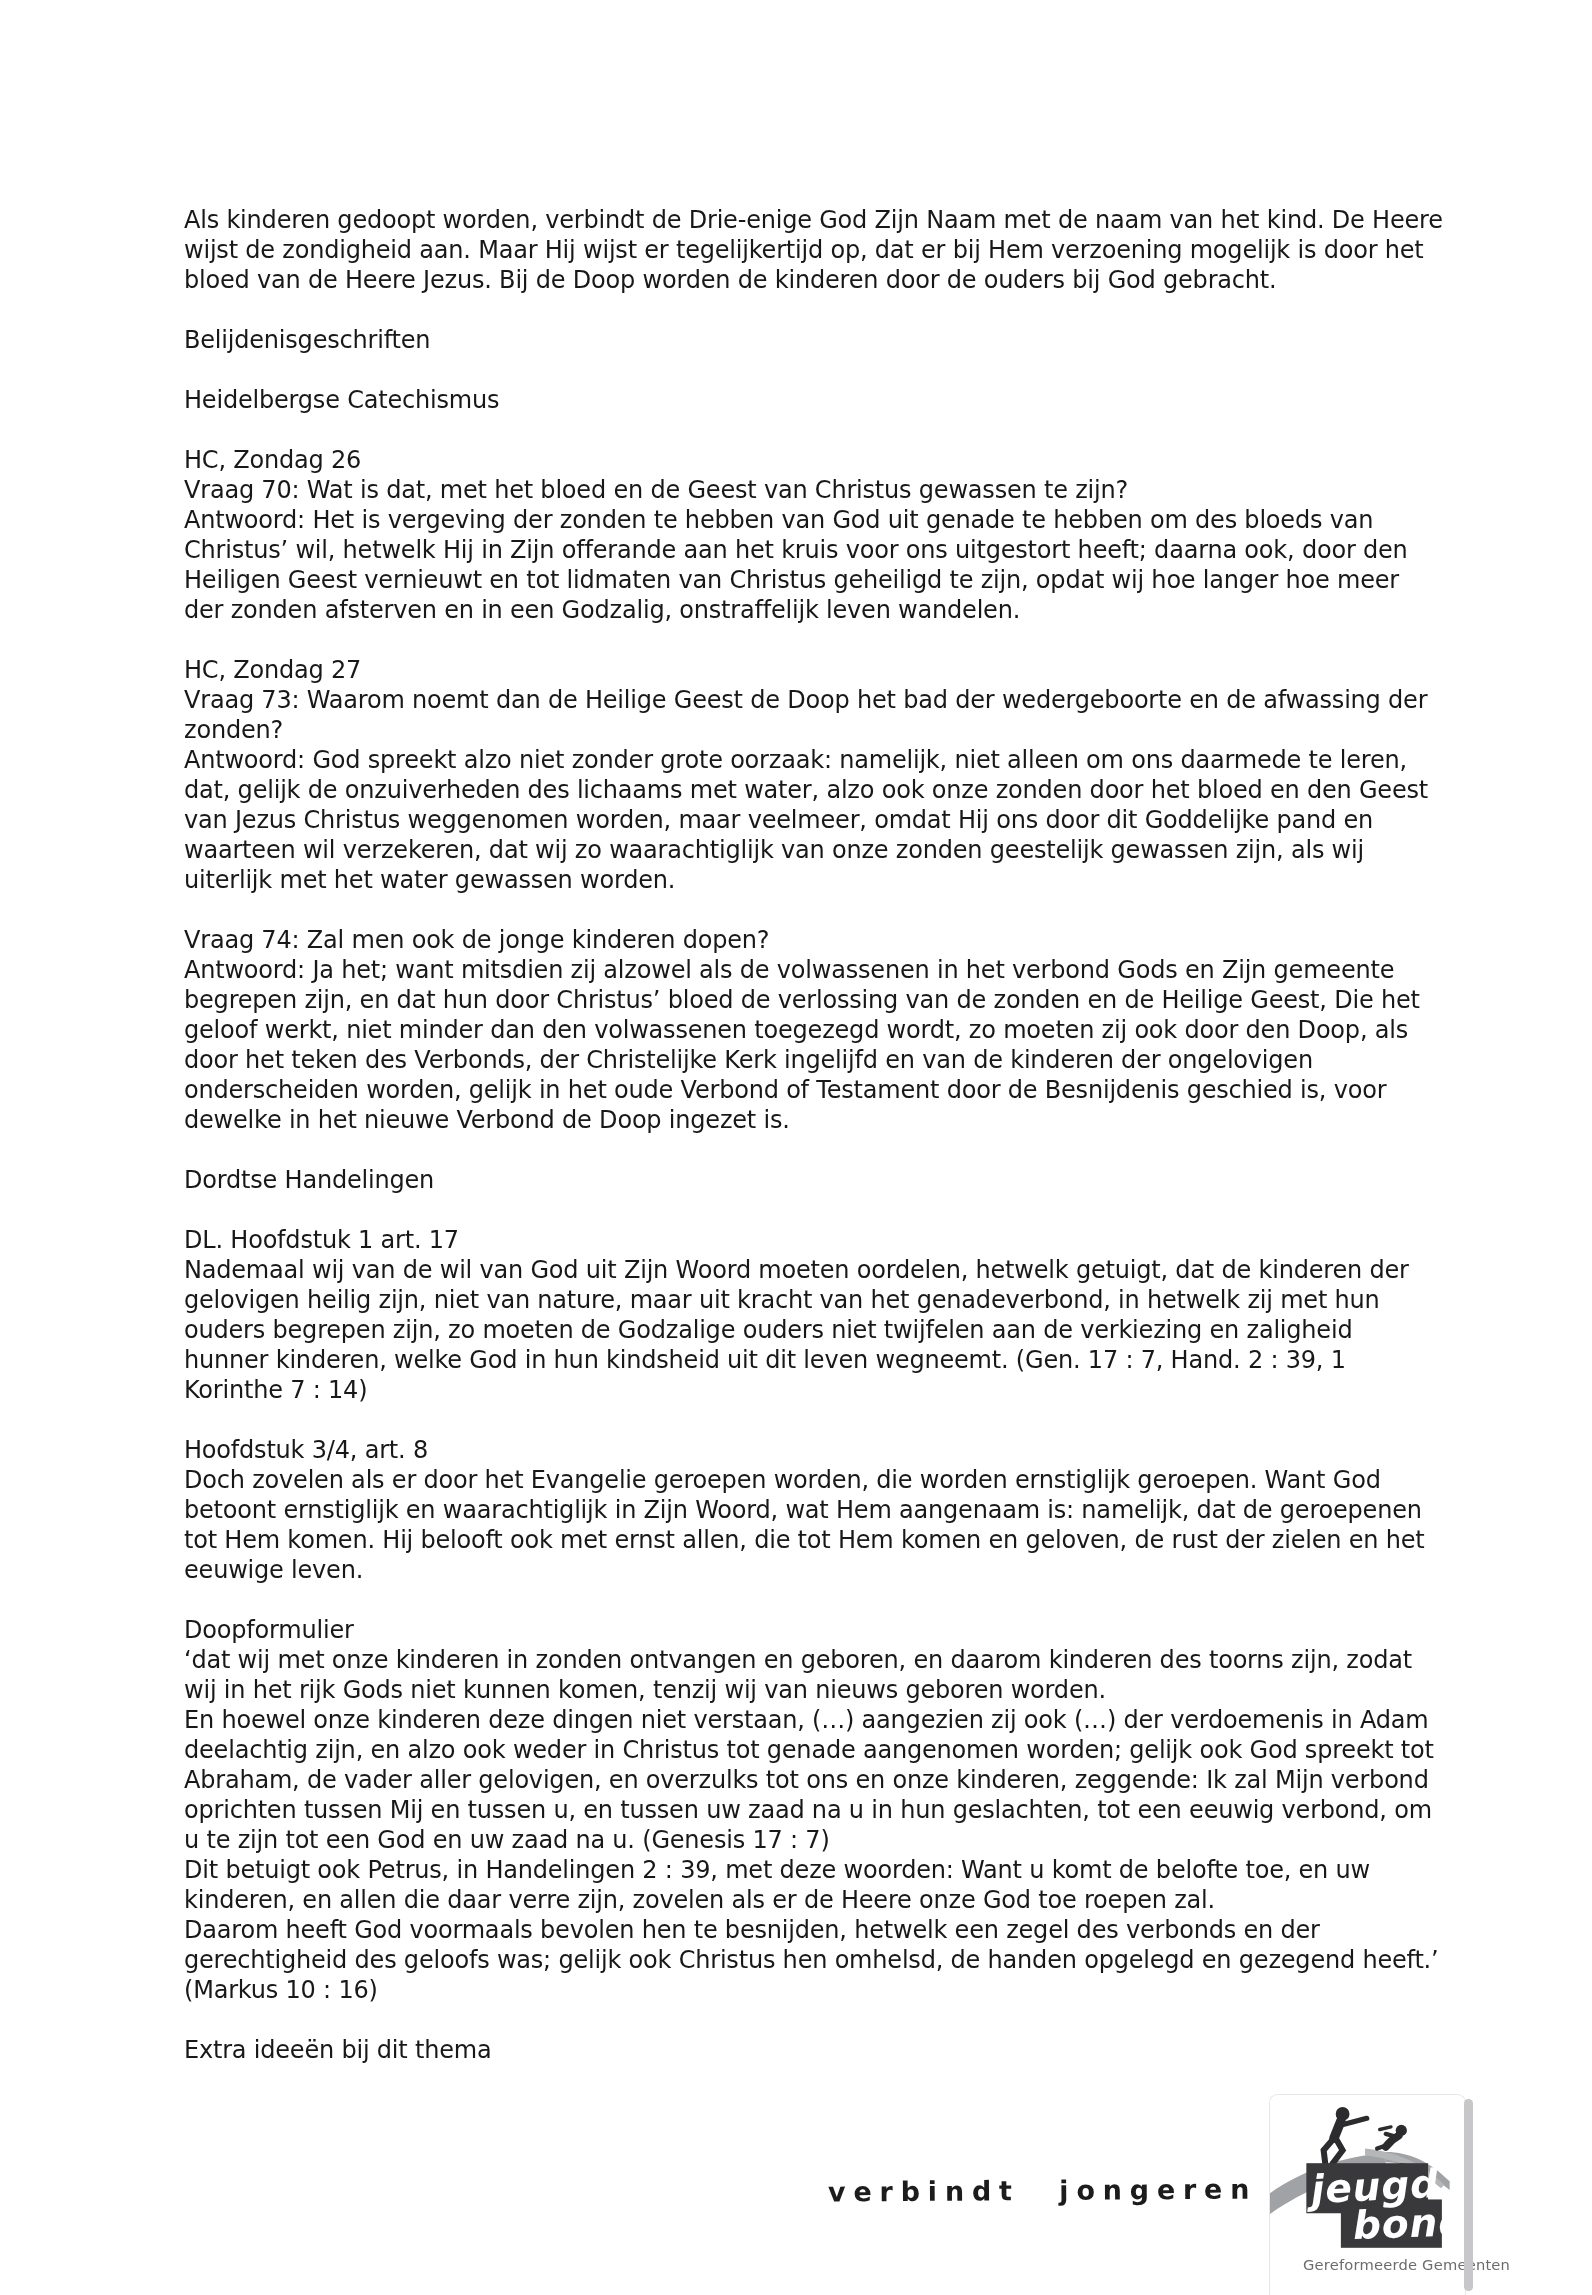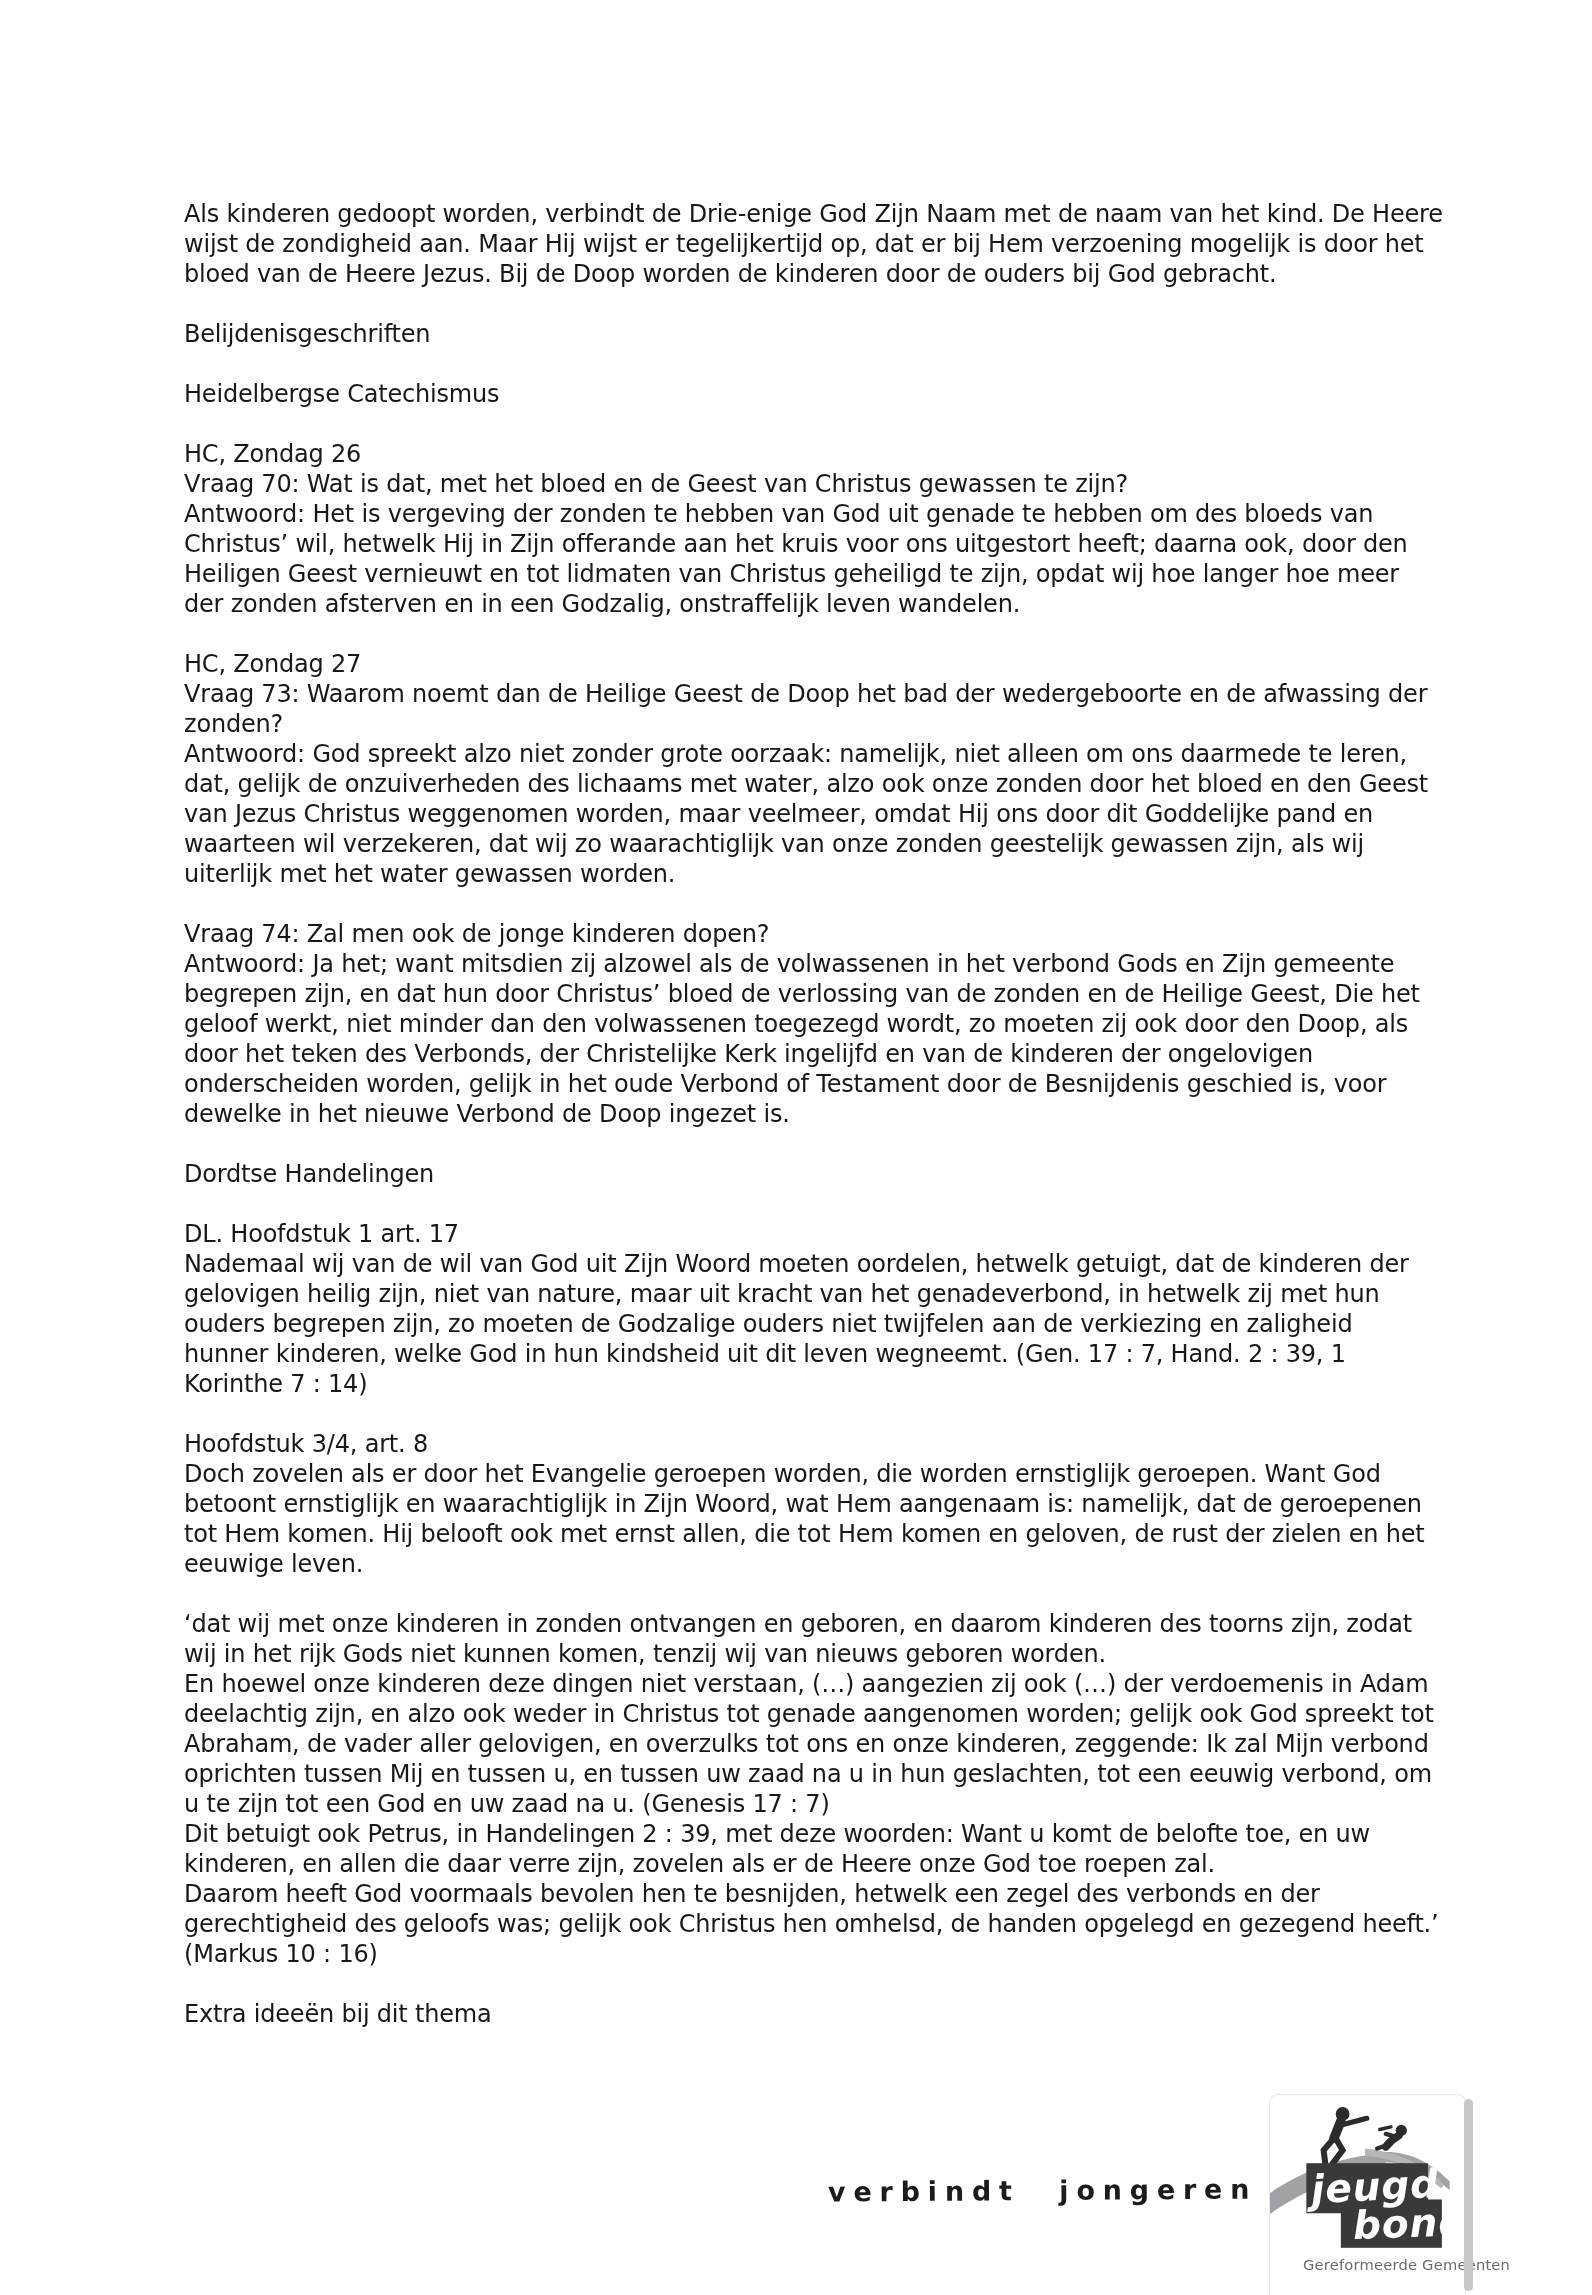--- a/index.html
+++ b/index.html
@@ -10,21 +10,21 @@
   }
   .page {
     position: relative;
     width: 1592px; height: 2295px;
     background: #ffffff;
     overflow: hidden;
     color: #181818;
   }
   .content {
     position: absolute;
-    left: 184px; top: 199px;
+    left: 184px; top: 205px;
     width: 1260px;
   }
   .block {
     font-size: 24px;
     line-height: 30px;
     letter-spacing: -0.2px;
     white-space: pre-line;
     margin: 0 0 30px 0;
   }
   .heading { font-weight: normal; }
@@ -98,20 +98,21 @@
     <div class="block body">HC, Zondag 27
 Vraag 73: Waarom noemt dan de Heilige Geest de Doop het bad der wedergeboorte en de afwassing der zonden?
 Antwoord: God spreekt alzo niet zonder grote oorzaak: namelijk, niet alleen om ons daarmede te leren, dat, gelijk de onzuiverheden des lichaams met water, alzo ook onze zonden door het bloed en den Geest van Jezus Christus weggenomen worden, maar veelmeer, omdat Hij ons door dit Goddelijke pand en waarteen wil verzekeren, dat wij zo waarachtiglijk van onze zonden geestelijk gewassen zijn, als wij uiterlijk met het water gewassen worden.</div>
     <div class="block body">Vraag 74: Zal men ook de jonge kinderen dopen?
 Antwoord: Ja het; want mitsdien zij alzowel als de volwassenen in het verbond Gods en Zijn gemeente begrepen zijn, en dat hun door Christus’ bloed de verlossing van de zonden en de Heilige Geest, Die het geloof werkt, niet minder dan den volwassenen toegezegd wordt, zo moeten zij ook door den Doop, als door het teken des Verbonds, der Christelijke Kerk ingelijfd en van de kinderen der ongelovigen onderscheiden worden, gelijk in het oude Verbond of Testament door de Besnijdenis geschied is, voor dewelke in het nieuwe Verbond de Doop ingezet is.</div>
     <div class="block heading">Dordtse Handelingen</div>
     <div class="block body">DL. Hoofdstuk 1 art. 17
 Nademaal wij van de wil van God uit Zijn Woord moeten oordelen, hetwelk getuigt, dat de kinderen der gelovigen heilig zijn, niet van nature, maar uit kracht van het genadeverbond, in hetwelk zij met hun ouders begrepen zijn, zo moeten de Godzalige ouders niet twijfelen aan de verkiezing en zaligheid hunner kinderen, welke God in hun kindsheid uit dit leven wegneemt. (Gen. 17 : 7, Hand. 2 : 39, 1 Korinthe 7 : 14)</div>
     <div class="block body">Hoofdstuk 3/4, art. 8
 Doch zovelen als er door het Evangelie geroepen worden, die worden ernstiglijk geroepen. Want God betoont ernstiglijk en waarachtiglijk in Zijn Woord, wat Hem aangenaam is: namelijk, dat de geroepenen tot Hem komen. Hij belooft ook met ernst allen, die tot Hem komen en geloven, de rust der zielen en het eeuwige leven.</div>
+    <div class="block heading tight">Doopformulier</div>
     <div class="block body">‘dat wij met onze kinderen in zonden ontvangen en geboren, en daarom kinderen des toorns zijn, zodat wij in het rijk Gods niet kunnen komen, tenzij wij van nieuws geboren worden.
 En hoewel onze kinderen deze dingen niet verstaan, (…) aangezien zij ook (…) der verdoemenis in Adam deelachtig zijn, en alzo ook weder in Christus tot genade aangenomen worden; gelijk ook God spreekt tot Abraham, de vader aller gelovigen, en overzulks tot ons en onze kinderen, zeggende: Ik zal Mijn verbond oprichten tussen Mij en tussen u, en tussen uw zaad na u in hun geslachten, tot een eeuwig verbond, om u te zijn tot een God en uw zaad na u. (Genesis 17 : 7)
 Dit betuigt ook Petrus, in Handelingen 2 : 39, met deze woorden: Want u komt de belofte toe, en uw kinderen, en allen die daar verre zijn, zovelen als er de Heere onze God toe roepen zal.
 Daarom heeft God voormaals bevolen hen te besnijden, hetwelk een zegel des verbonds en der gerechtigheid des geloofs was; gelijk ook Christus hen omhelsd, de handen opgelegd en gezegend heeft.’ (Markus 10 : 16)</div>
     <div class="block heading">Extra ideeën bij dit thema</div>
   </div>
 
   <div class="tagline">verbindt jongeren</div>
 
   <div class="logo-card">

